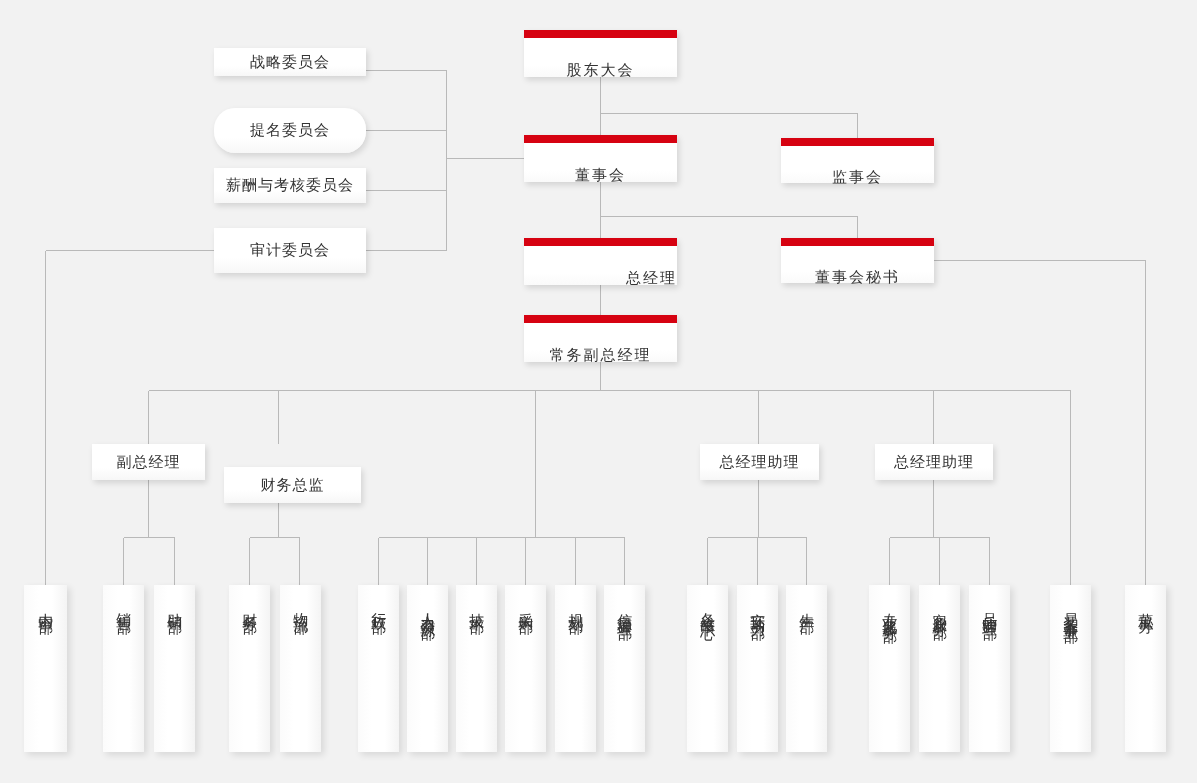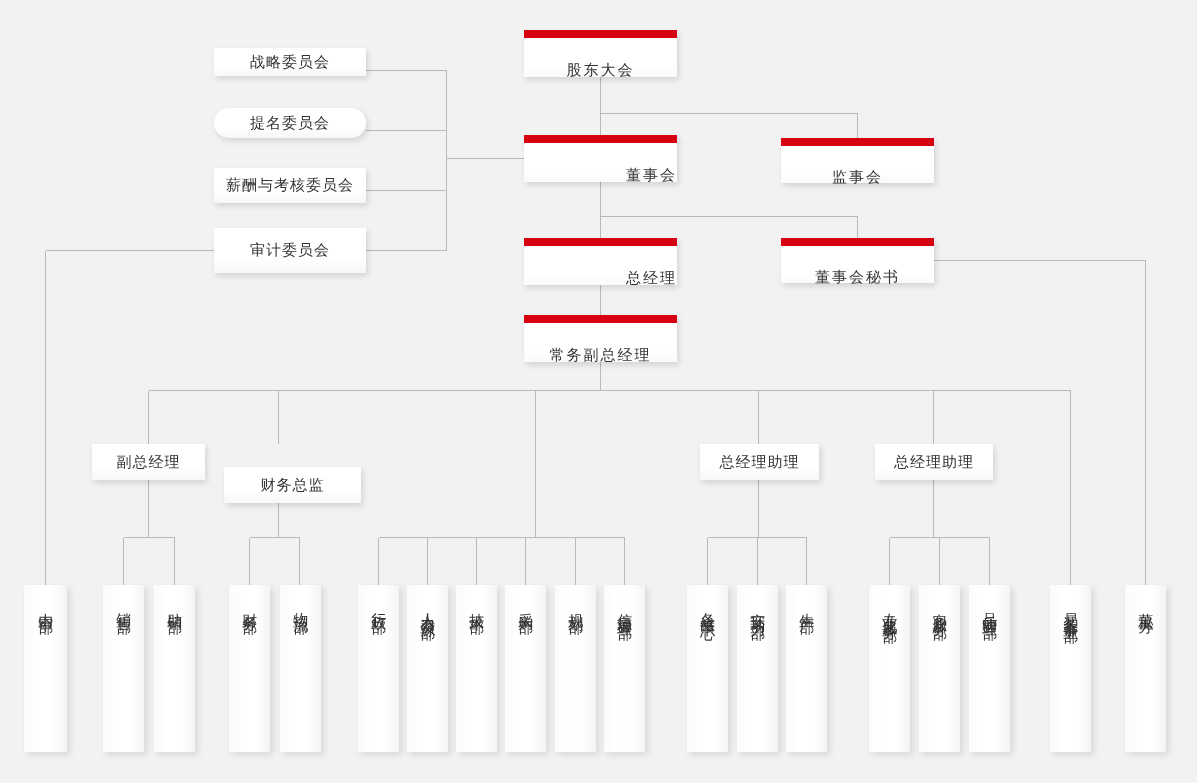--- a/index.html
+++ b/index.html
@@ -152,21 +152,21 @@
       <path d="M889.5 537.5 L889.5 585"></path>
       <path d="M939.5 537.5 L939.5 585"></path>
       <path d="M989.5 537.5 L989.5 585"></path>
     </g>
   </svg>
 
   <div class="node exec" style="left:524px; top:30px; width:153px; height:47px;">
     <span class="label">股东大会</span>
   </div>
 
-  <div class="node exec" style="left:524px; top:135px; width:153px; height:47px;justify-content:flex-end;">
+  <div class="node exec" style="left:524px; top:135px; width:153px; height:47px;">
     <span class="label">董事会</span>
   </div>
 
   <div class="node exec" style="left:781px; top:138px; width:153px; height:45px;">
     <span class="label">监事会</span>
   </div>
 
   <div class="node exec" style="left:524px; top:238px; width:153px; height:47px;justify-content:flex-end;">
     <span class="label">总经理</span>
   </div>
@@ -176,21 +176,21 @@
   </div>
 
   <div class="node exec" style="left:524px; top:315px; width:153px; height:47px;">
     <span class="label">常务副总经理</span>
   </div>
 
   <div class="node plain" style="left:214px; top:48px; width:152px; height:28px;">
     <span class="label">战略委员会</span>
   </div>
 
-  <div class="node plain" style="left:214px; top:108px; width:152px; height:30px;border-radius:21px;">
+  <div class="node plain" style="left:214px; top:108px; width:152px; height:45px;border-radius:21px;">
     <span class="label">提名委员会</span>
   </div>
 
   <div class="node plain" style="left:214px; top:168px; width:152px; height:35px;">
     <span class="label">薪酬与考核委员会</span>
   </div>
 
   <div class="node plain" style="left:214px; top:228px; width:152px; height:45px;">
     <span class="label">审计委员会</span>
   </div>

